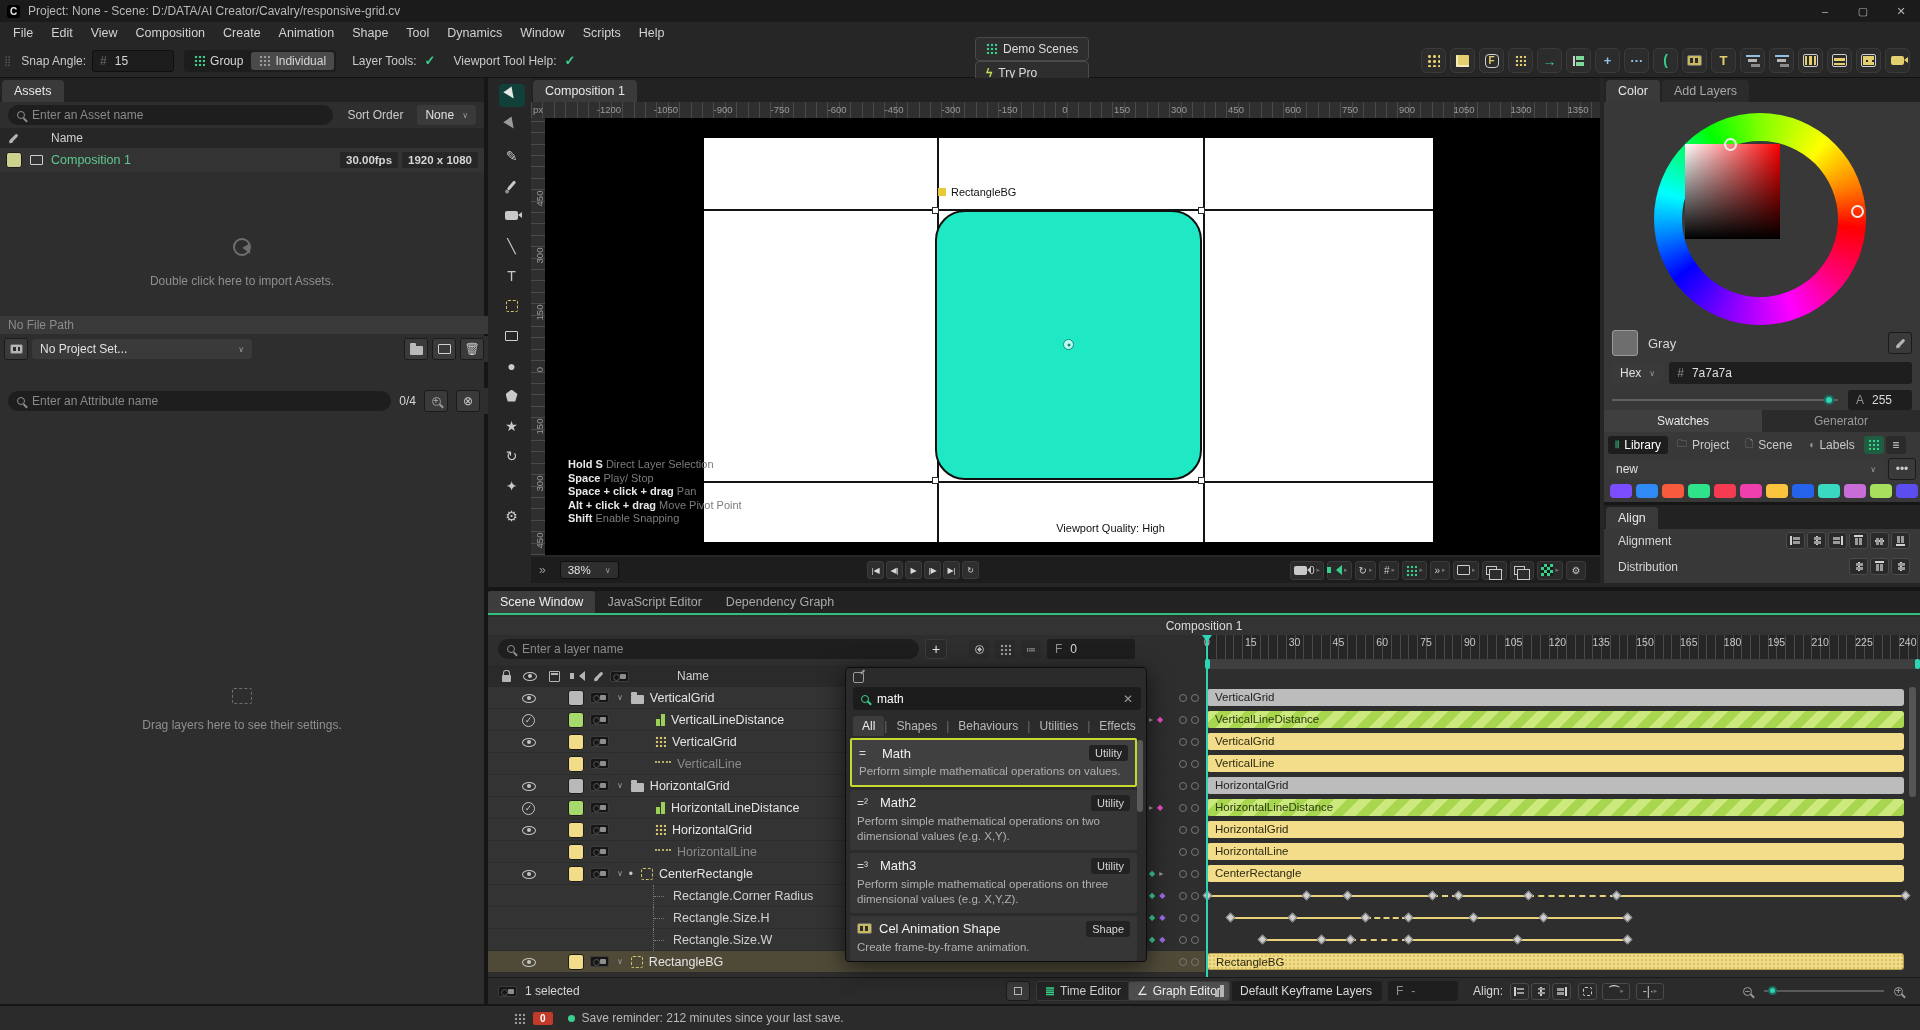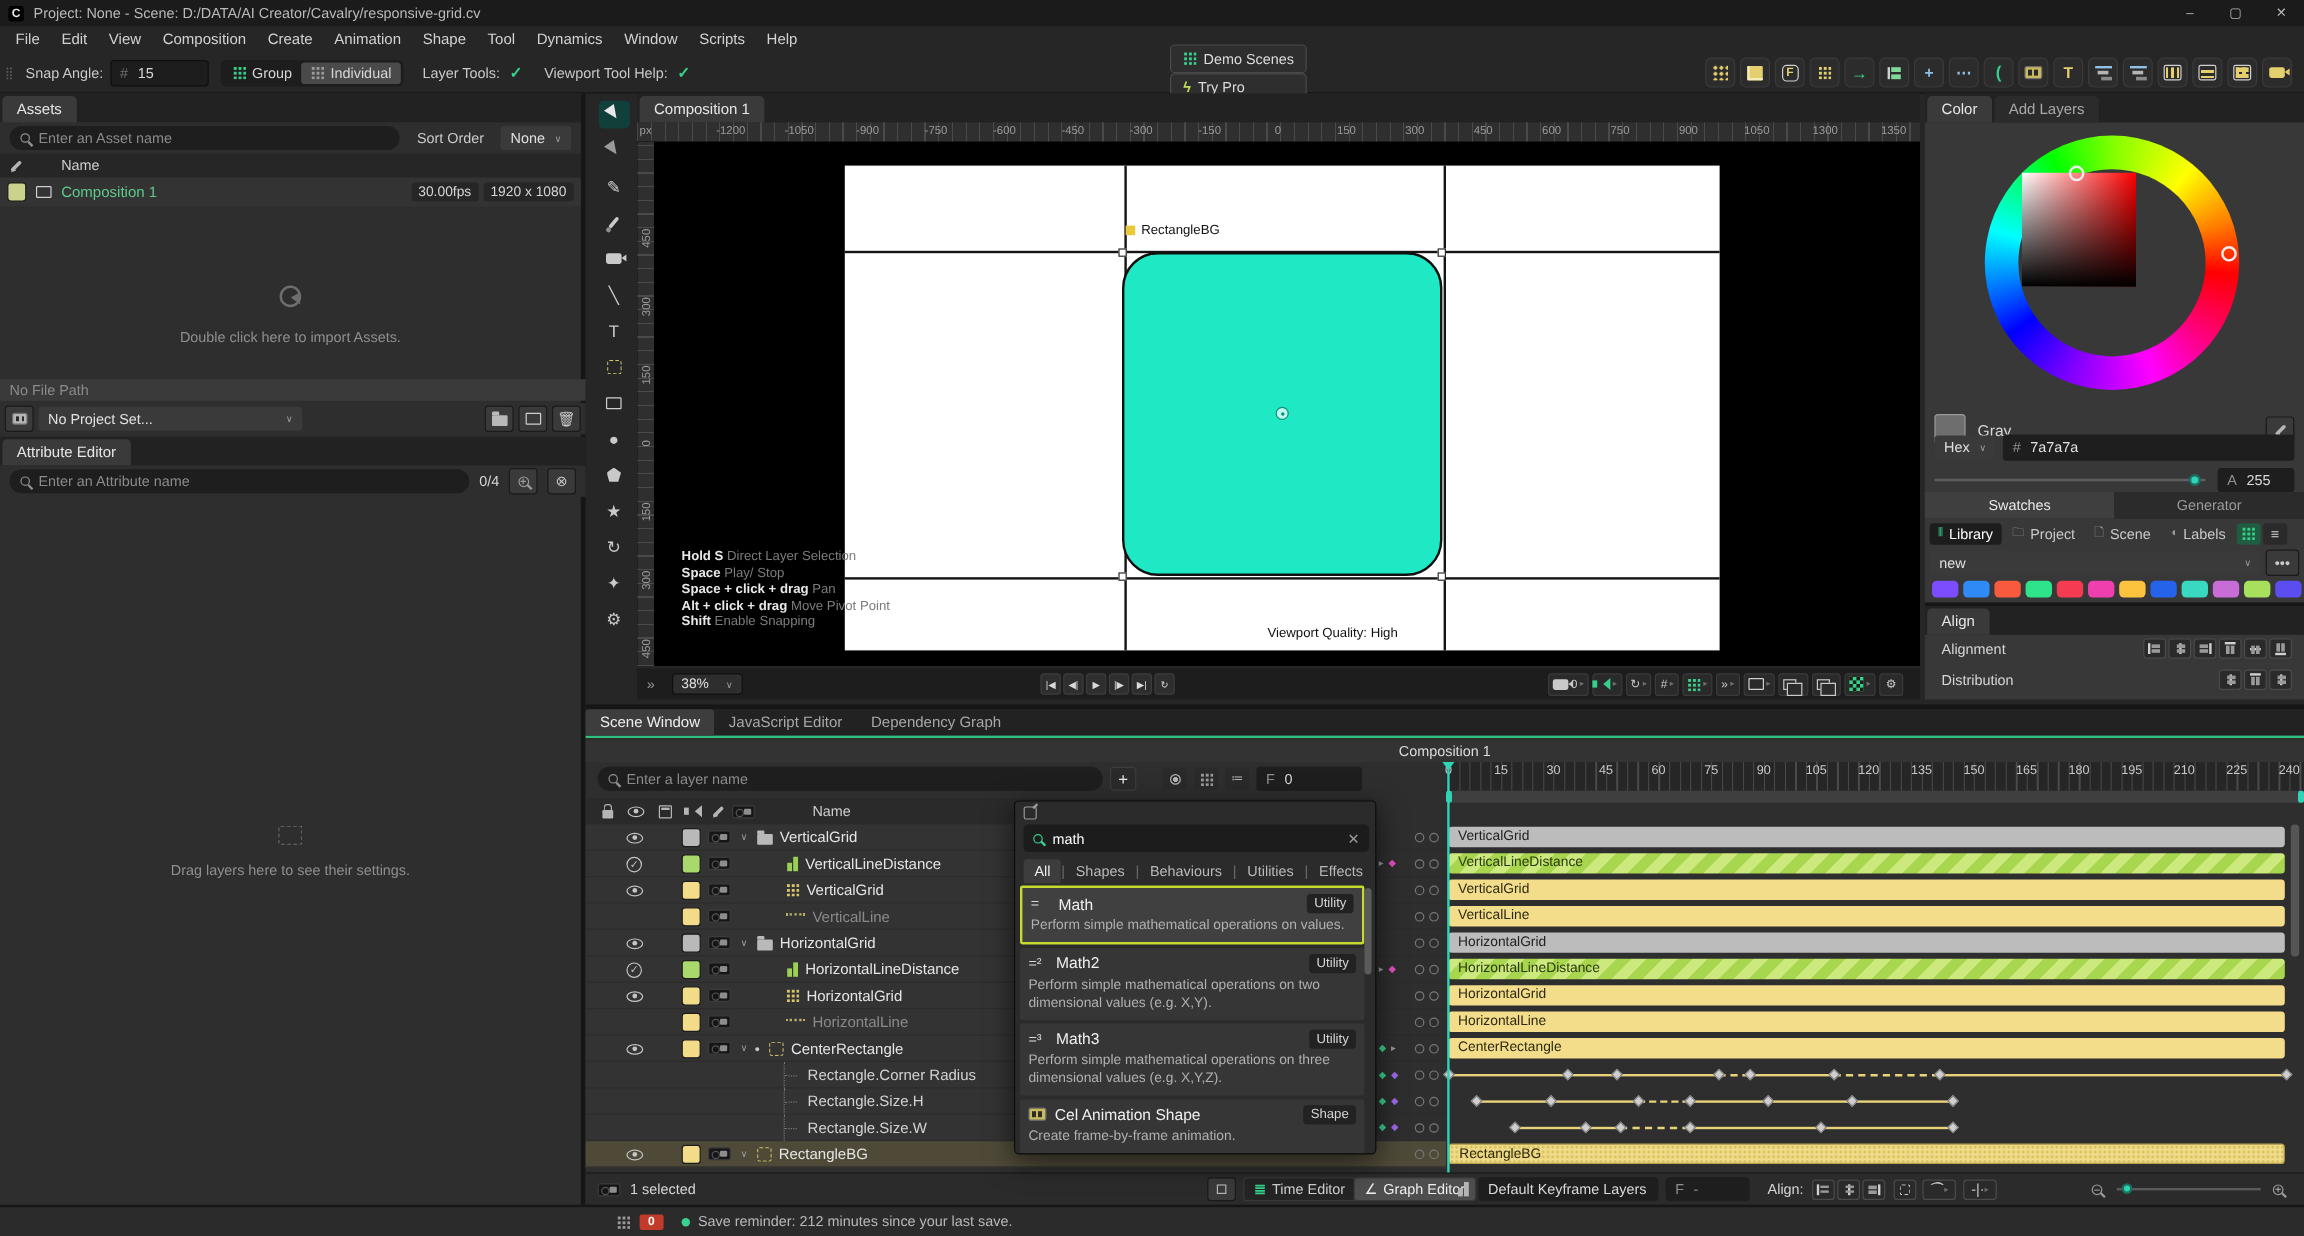--- a/index.html
+++ b/index.html
@@ -398,21 +398,21 @@
     </div>
     <div class="listhdr">
       <span class="i i-dropper" style="margin:0 14px 0 12px;"></span>
       <span style="margin-left:22px;">Name</span>
     </div>
     <div id="asset-rows">
         <div class="asset-row">
           <span class="sw16" style="background: rgb(205, 209, 142);"></span>
           <span class="i i-rect"></span>
           <span style="color: rgb(95, 201, 142); font-size: 12.5px;">Composition 1</span>
-          <div class="row grow" style="justify-content: flex-end; gap: 4px;">
+          <div class="row grow" style="justify-content: flex-end; gap: 4px; font-weight: bold;">
             <span class="badge">30.00fps</span>
             <span class="badge">1920 x 1080</span>
           </div>
         </div>
       </div>
     <div class="hintcenter" style="top:160px;"><span class="i i-ghost"></span></div>
     <div class="hintcenter" style="top:196px;">Double click here to import Assets.</div>
     <div class="fieldbar" style="position:absolute; left:0; top:238px; width:488px;">No File Path</div>
     <div class="row" style="position:absolute; left:0; top:258px; width:488px; height:26px; padding:0 4px; gap:4px; background:#2e2e2e;">
       <div class="sqbtn">
@@ -423,23 +423,20 @@
           <span class="chev" style="margin-left:auto;">∨</span>
       </div>
       <div class="grow"></div>
       <div class="sqbtn">
           <span class="i i-folder"></span>
         </div>
       <div class="sqbtn">
           <span class="i i-rect"></span>
         </div>
       <div class="sqbtn">🗑</div>
-    </div>
-    <div class="tabbar" style="position:absolute; left:0; top:286px; width:488px;">
-      <div class="tab">Attribute Editor</div>
     </div>
     <div class="searchrow" style="position:absolute; left:0; top:310px; width:488px;">
       <div class="searchfield">
         <span class="i i-search"></span>
         <span>Enter an Attribute name</span>
       </div>
       <span>0/4</span>
       <div class="sqbtn">
           <span class="i mag">+</span>
         </div>
@@ -623,21 +620,21 @@
     <div class="tabbar" style="width:316px;">
       <div class="tab">Color</div>
       <div class="tab" style="background:#2b2b2b; color:#a8a8a8;">Add Layers</div>
     </div>
     <div id="wheelwrap">
       <div id="wheelhole"></div>
       <div id="svsquare"></div>
       <div class="ringdot" style="left:70px; top:25px;"></div>
       <div class="ringdot" style="left:197px; top:92px;"></div>
     </div>
-    <div class="colorrow" style="top:252px; width:300px;margin-top:15px;">
+    <div class="colorrow" style="top:252px; width:300px;">
       <div class="grayswatch"></div>
       <span style="font-size:13px;">Gray</span>
       <div class="grow"></div>
       <div class="sqbtn">
           <span class="i i-dropper"></span>
         </div>
     </div>
     <div class="colorrow" style="top:284px; width:300px; gap:6px;">
       <div class="selbox">
         <span>Hex</span>

